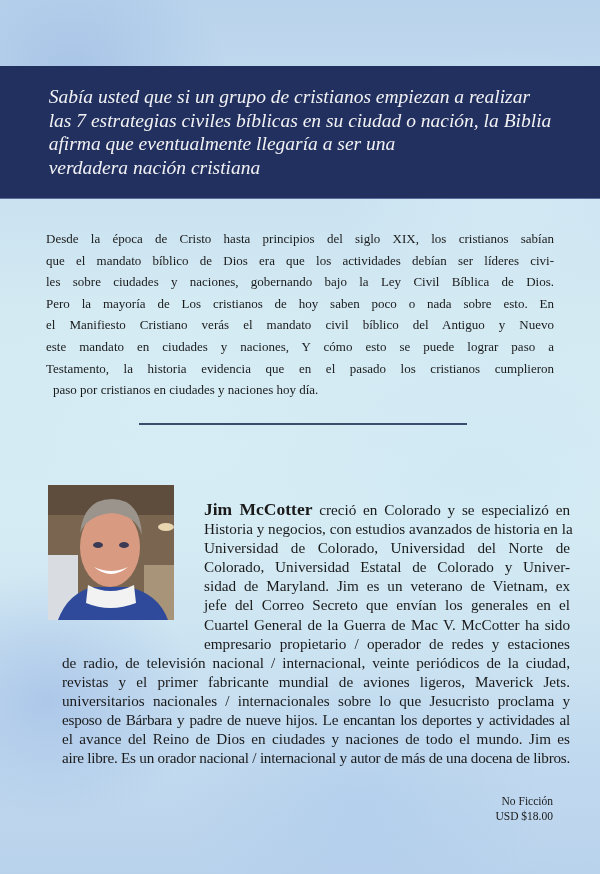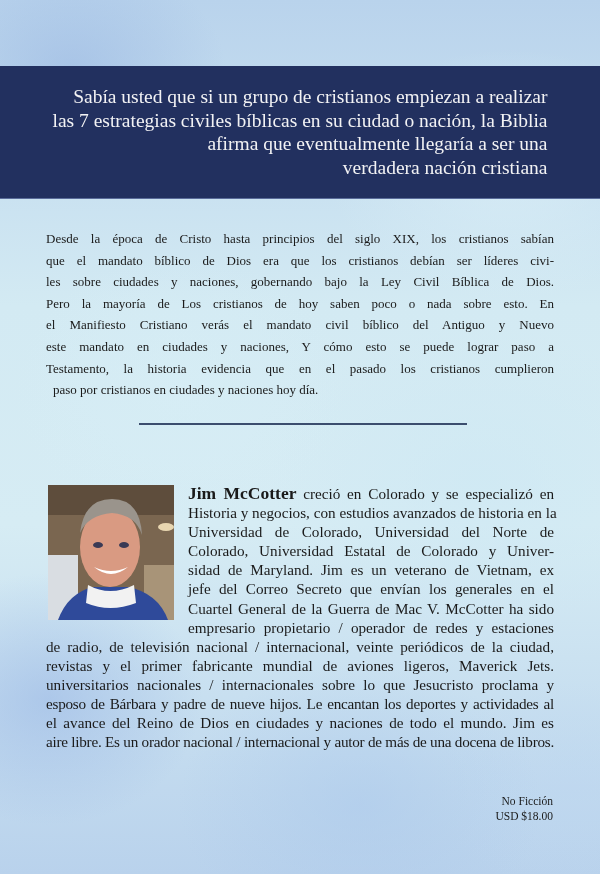--- a/index.html
+++ b/index.html
@@ -19,43 +19,43 @@
       linear-gradient(180deg, #b9d3ec 0%, #d3eaf3 35%, #d6ecf4 60%, #b9d2ec 100%);
   }
   .band {
     position: absolute; left: 0; top: 66px; width: 600px; height: 133px;
     background: #22305f;
     border-bottom: 1px solid #5a6c9a;
     display: flex; align-items: center; justify-content: center;
     box-sizing: border-box;
   }
   .band-text {
-    color: #f2f2f4; text-align: right;
+    color: #f2f2f4; text-align: left;
     font-size: 19.5px; line-height: 23.5px;
-    margin: 0; padding: 0 40px; white-space: pre-line;
+    margin: 0; padding: 0 40px; white-space: pre-line; font-style: italic;
   }
   .intro {
     position: absolute; left: 46px; top: 228px; width: 508px;
     font-size: 13px; line-height: 21.6px;
     text-align: justify; margin: 0;
   }
   .intro span { display: block; text-align-last: justify; }
   .intro span.last { text-align-last: left; margin-left: 7px; }
   .divider {
     position: absolute; left: 139px; top: 423px; width: 328px; height: 2px;
     background: #3b4d6e;
   }
   .photo {
     position: absolute; left: 48px; top: 485px; width: 126px; height: 135px;
     overflow: hidden;
     background: linear-gradient(180deg, #6e5a44 0%, #8a7256 30%, #b39e86 60%, #7d8aa0 100%);
   }
   .bio-lines {
     position: absolute; left: 46px; top: 484px; width: 508px;
-    font-size: 15.2px; line-height: 19.1px; margin: 0;
+    font-size: 15.2px; line-height: 19.1px; margin: 16px;
   }
   .bio-lines .ln { display: block; text-align: justify; text-align-last: justify; white-space: nowrap; }
   .bio-lines .ln.indent { margin-left: 142px; }
   .bio-lines .ln.tight { letter-spacing: -0.25px; }
   .bio-lines .name { font-size: 17.5px; }
   .footer {
     position: absolute; right: 47px; top: 794px; text-align: right;
     font-size: 11.5px; line-height: 14.5px;
   }
   .footer div { display: block; font-family: Liberation Serif, serif; }
@@ -65,21 +65,21 @@
 
 <div class="band">
   <p class="band-text">Sabía usted que si un grupo de cristianos empiezan a realizar
 las 7 estrategias civiles bíblicas en su ciudad o nación, la Biblia
 afirma que eventualmente llegaría a ser una
 verdadera nación cristiana</p>
 </div>
 
 <p class="intro">
   <span>Desde la época de Cristo hasta principios del siglo XIX, los cristianos sabían</span>
-  <span>que el mandato bíblico de Dios era que los cristianos debían ser líderes civi-</span>
+  <span>que el mandato bíblico de Dios era que los actividades debían ser líderes civi-</span>
   <span>les sobre ciudades y naciones, gobernando bajo la Ley Civil Bíblica de Dios.</span>
   <span>Pero la mayoría de Los cristianos de hoy saben poco o nada sobre esto. En</span>
   <span>el Manifiesto Cristiano verás el mandato civil bíblico del Antiguo y Nuevo</span>
   <span>este mandato en ciudades y naciones, Y cómo esto se puede lograr paso a</span>
   <span>Testamento, la  historia evidencia que en el pasado  los cristianos cumplieron</span>
   <span class="last">paso por cristianos en ciudades y naciones hoy día.</span>
 </p>
 
 <div class="divider"></div>
 

